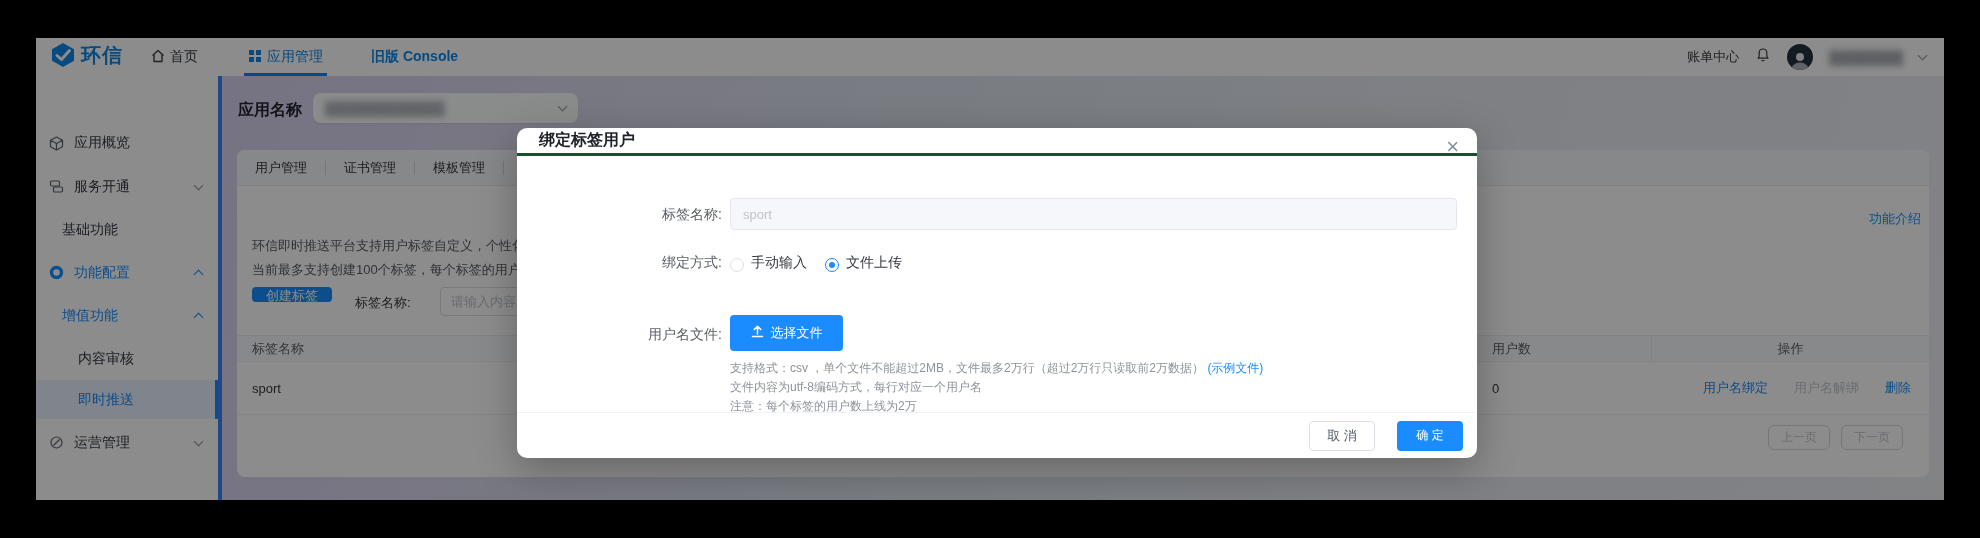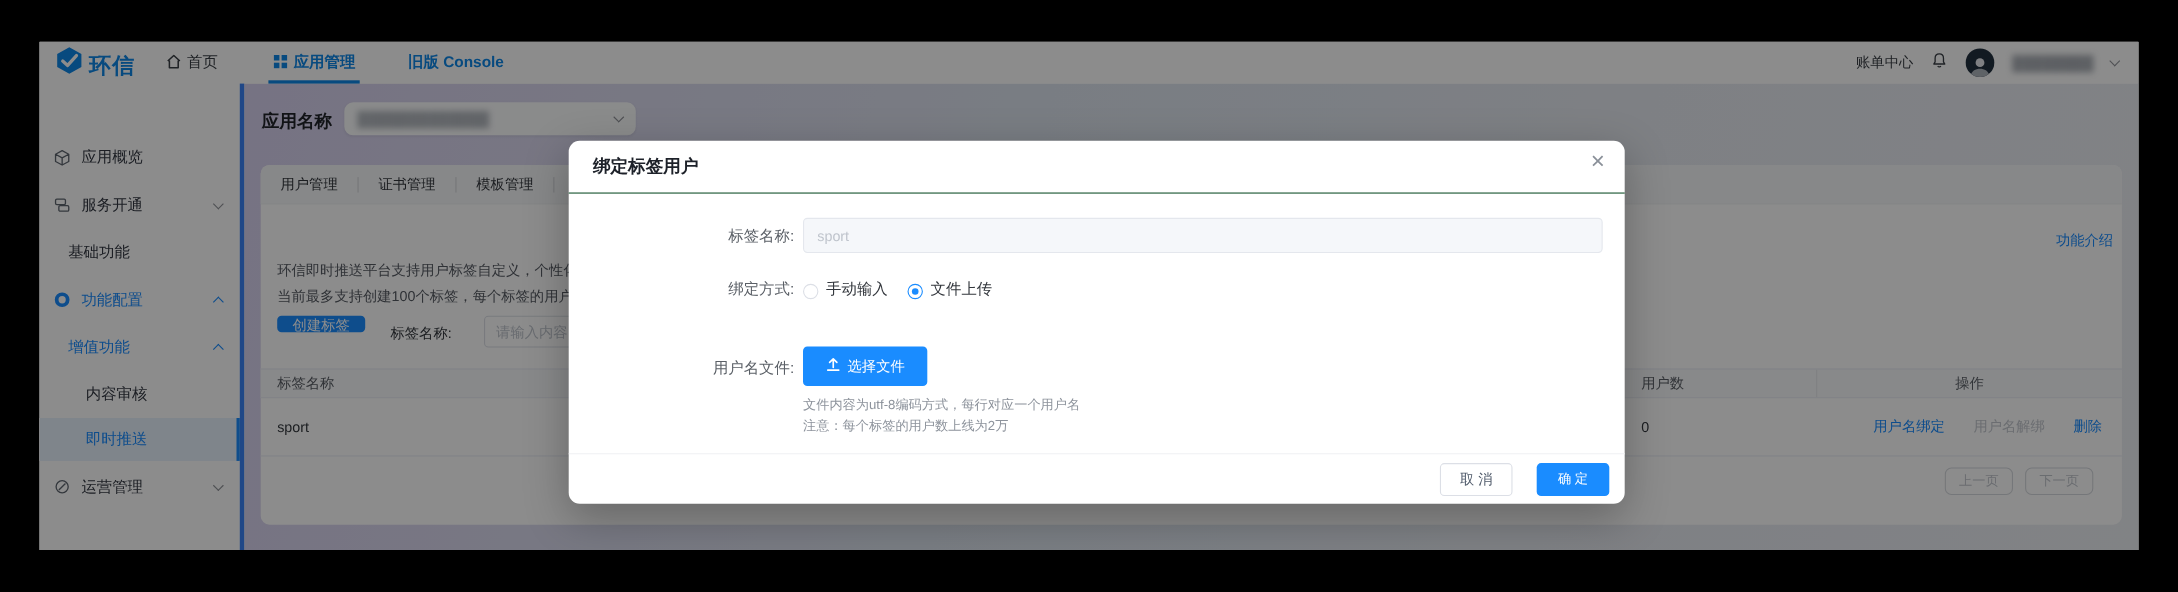--- a/index.html
+++ b/index.html
@@ -3,27 +3,27 @@
 <meta charset="utf-8">
 <style>
   * { margin:0; padding:0; box-sizing:border-box; }
   html,body { background:#000; }
   body { font-family:"Liberation Sans","DejaVu Sans",sans-serif; }
   .stage { position:relative; width:1980px; height:538px; background:#000; overflow:hidden; }
   .screen { position:absolute; left:36px; top:38px; width:1908px; height:462px; background:#fff; overflow:hidden; }
 
   
   .navbar { position:absolute; left:0; top:0; width:1908px; height:38px; background:#fff; display:flex; align-items:center; z-index:1; }
-  .brand { display:flex; align-items:flex-end; margin-left:14px; }
+  .brand { display:flex; align-items:flex-start; margin-left:14px; }
   .brand-text { color:#0d87e8; font-size:20px; font-weight:bold; margin-left:5px; letter-spacing:1px; }
   .nav-item { position:relative; height:38px; display:flex; align-items:center; gap:5px; font-size:14px; color:#3a3f45; cursor:pointer; }
   .nav-item.active { color:#0d87e8; }
   .nav-item.active::after { content:""; position:absolute; left:-4px; right:-4px; bottom:0; height:3px; background:#0d87e8; }
   .nav-home { margin-left:28px; }
-  .nav-app  { margin-left:50px;font-weight:bold; }
+  .nav-app  { margin-left:50px; }
   .nav-old  { margin-left:48px; color:#0d87e8; font-weight:bold; }
   .nav-right { position:absolute; right:18px; top:0; height:38px; display:flex; align-items:center; gap:16px; }
   .billing { font-size:13px; color:#3a3f45; cursor:pointer; }
   .avatar { width:26px; height:26px; border-radius:50%; background:#22303f; overflow:hidden; display:flex; align-items:flex-end; justify-content:center; }
   .username { font-size:13px; color:#8d939c; }
   .blur-text { filter:blur(3px); opacity:.75; }
   .chev { display:inline-block; width:7px; height:7px; border-right:1.5px solid #909399; border-bottom:1.5px solid #909399; transform:rotate(45deg); margin-top:-3px; }
   .chev.up { transform:rotate(-135deg); margin-top:4px; }
   .chev.blue { border-color:#1a8cff; }
 
@@ -67,21 +67,21 @@
   .tbl-row .c-count { padding-left:16px; }
   .tbl-row .c-ops { display:flex; justify-content:flex-end; align-items:center; gap:26px; padding-right:18px;text-align:right; }
   .op-link { color:#1a8cff; cursor:pointer; }
   .op-link.disabled { color:#c3c7ce; cursor:default; }
   .pager { position:absolute; right:26px; top:275px; display:flex; gap:11px; }
   .pg-btn { width:62px; height:25px; border:1px solid #d6d9de; border-radius:6px; background:transparent; color:#c2c6cd; font-size:12px; cursor:pointer; }
 
   
   .mask { position:absolute; inset:0; background:rgba(0,0,0,.45); z-index:50; }
   .modal { position:absolute; left:481px; top:90px; width:960px; height:330px; background:#fff; border-radius:10px; box-shadow:0 12px 40px rgba(0,0,0,.28); z-index:60; }
-  .modal-head { position:relative; height:48px; border-bottom:1px solid #14532d; display:flex; align-items:center; }
+  .modal-head { position:relative; height:28px; border-bottom:3px solid #14532d; display:flex; align-items:center; }
   .modal-title { margin-left:22px; font-size:16px; font-weight:600; color:#1d2129; }
   .modal-close { position:absolute; right:18px; top:8px; font-size:22px; color:#8a9099; cursor:pointer; line-height:1; }
   .m-label { position:absolute; width:140px; text-align:right; font-size:14px; color:#5a5f66; }
   .m-input-disabled { position:absolute; left:213px; top:70px; width:727px; height:32px; background:#f5f7fa; border:1px solid #e4e7ed; border-radius:4px; font-size:13px; color:#bfc4cc; padding:0 12px; }
   .radio-row { position:absolute; left:213px; top:126px; display:flex; align-items:center; gap:18px; }
   .radio { display:flex; align-items:flex-end; gap:7px; font-size:14px; color:#33373d; cursor:pointer; }
   .rdot { width:14px; height:14px; border-radius:50%; border:1px solid #dcdfe6; background:#fff; position:relative; }
   .radio.checked .rdot { border-color:#1a8cff; }
   .radio.checked .rdot::after { content:""; position:absolute; left:3px; top:3px; width:6px; height:6px; border-radius:50%; background:#1a8cff; }
   .upload-btn { position:absolute; left:213px; top:187px; width:113px; height:36px; background:#1a8cff; border:none; border-radius:4px; color:#fff; font-size:13px; cursor:pointer; display:flex; align-items:center; justify-content:center; gap:7px; }
@@ -280,20 +280,24 @@
         <span>
           <svg width="13" height="13" viewBox="0 0 13 13">
               <path d="M6.5 9 V1.5 M3.2 4.5 L6.5 1.2 L9.8 4.5" stroke="#fff" stroke-width="1.5" fill="none" stroke-linecap="round" stroke-linejoin="round"></path>
               <path d="M1.5 11.5 H11.5" stroke="#fff" stroke-width="1.5" stroke-linecap="round"></path>
             </svg>
         </span>
         <span>选择文件</span>
       </button>
 
       <div class="tips">
+        <div>
+          <span>支持格式：csv ，单个文件不能超过2MB，文件最多2万行（超过2万行只读取前2万数据）</span>
+          <span class="tip-link">(示例文件)</span>
+        </div>
         <div>文件内容为utf-8编码方式，每行对应一个用户名</div>
         <div>注意：每个标签的用户数上线为2万</div>
       </div>
 
       <div class="modal-foot">
         <button class="btn-cancel">取 消</button>
         <button class="btn-ok">确 定</button>
       </div>
     </div>
 

